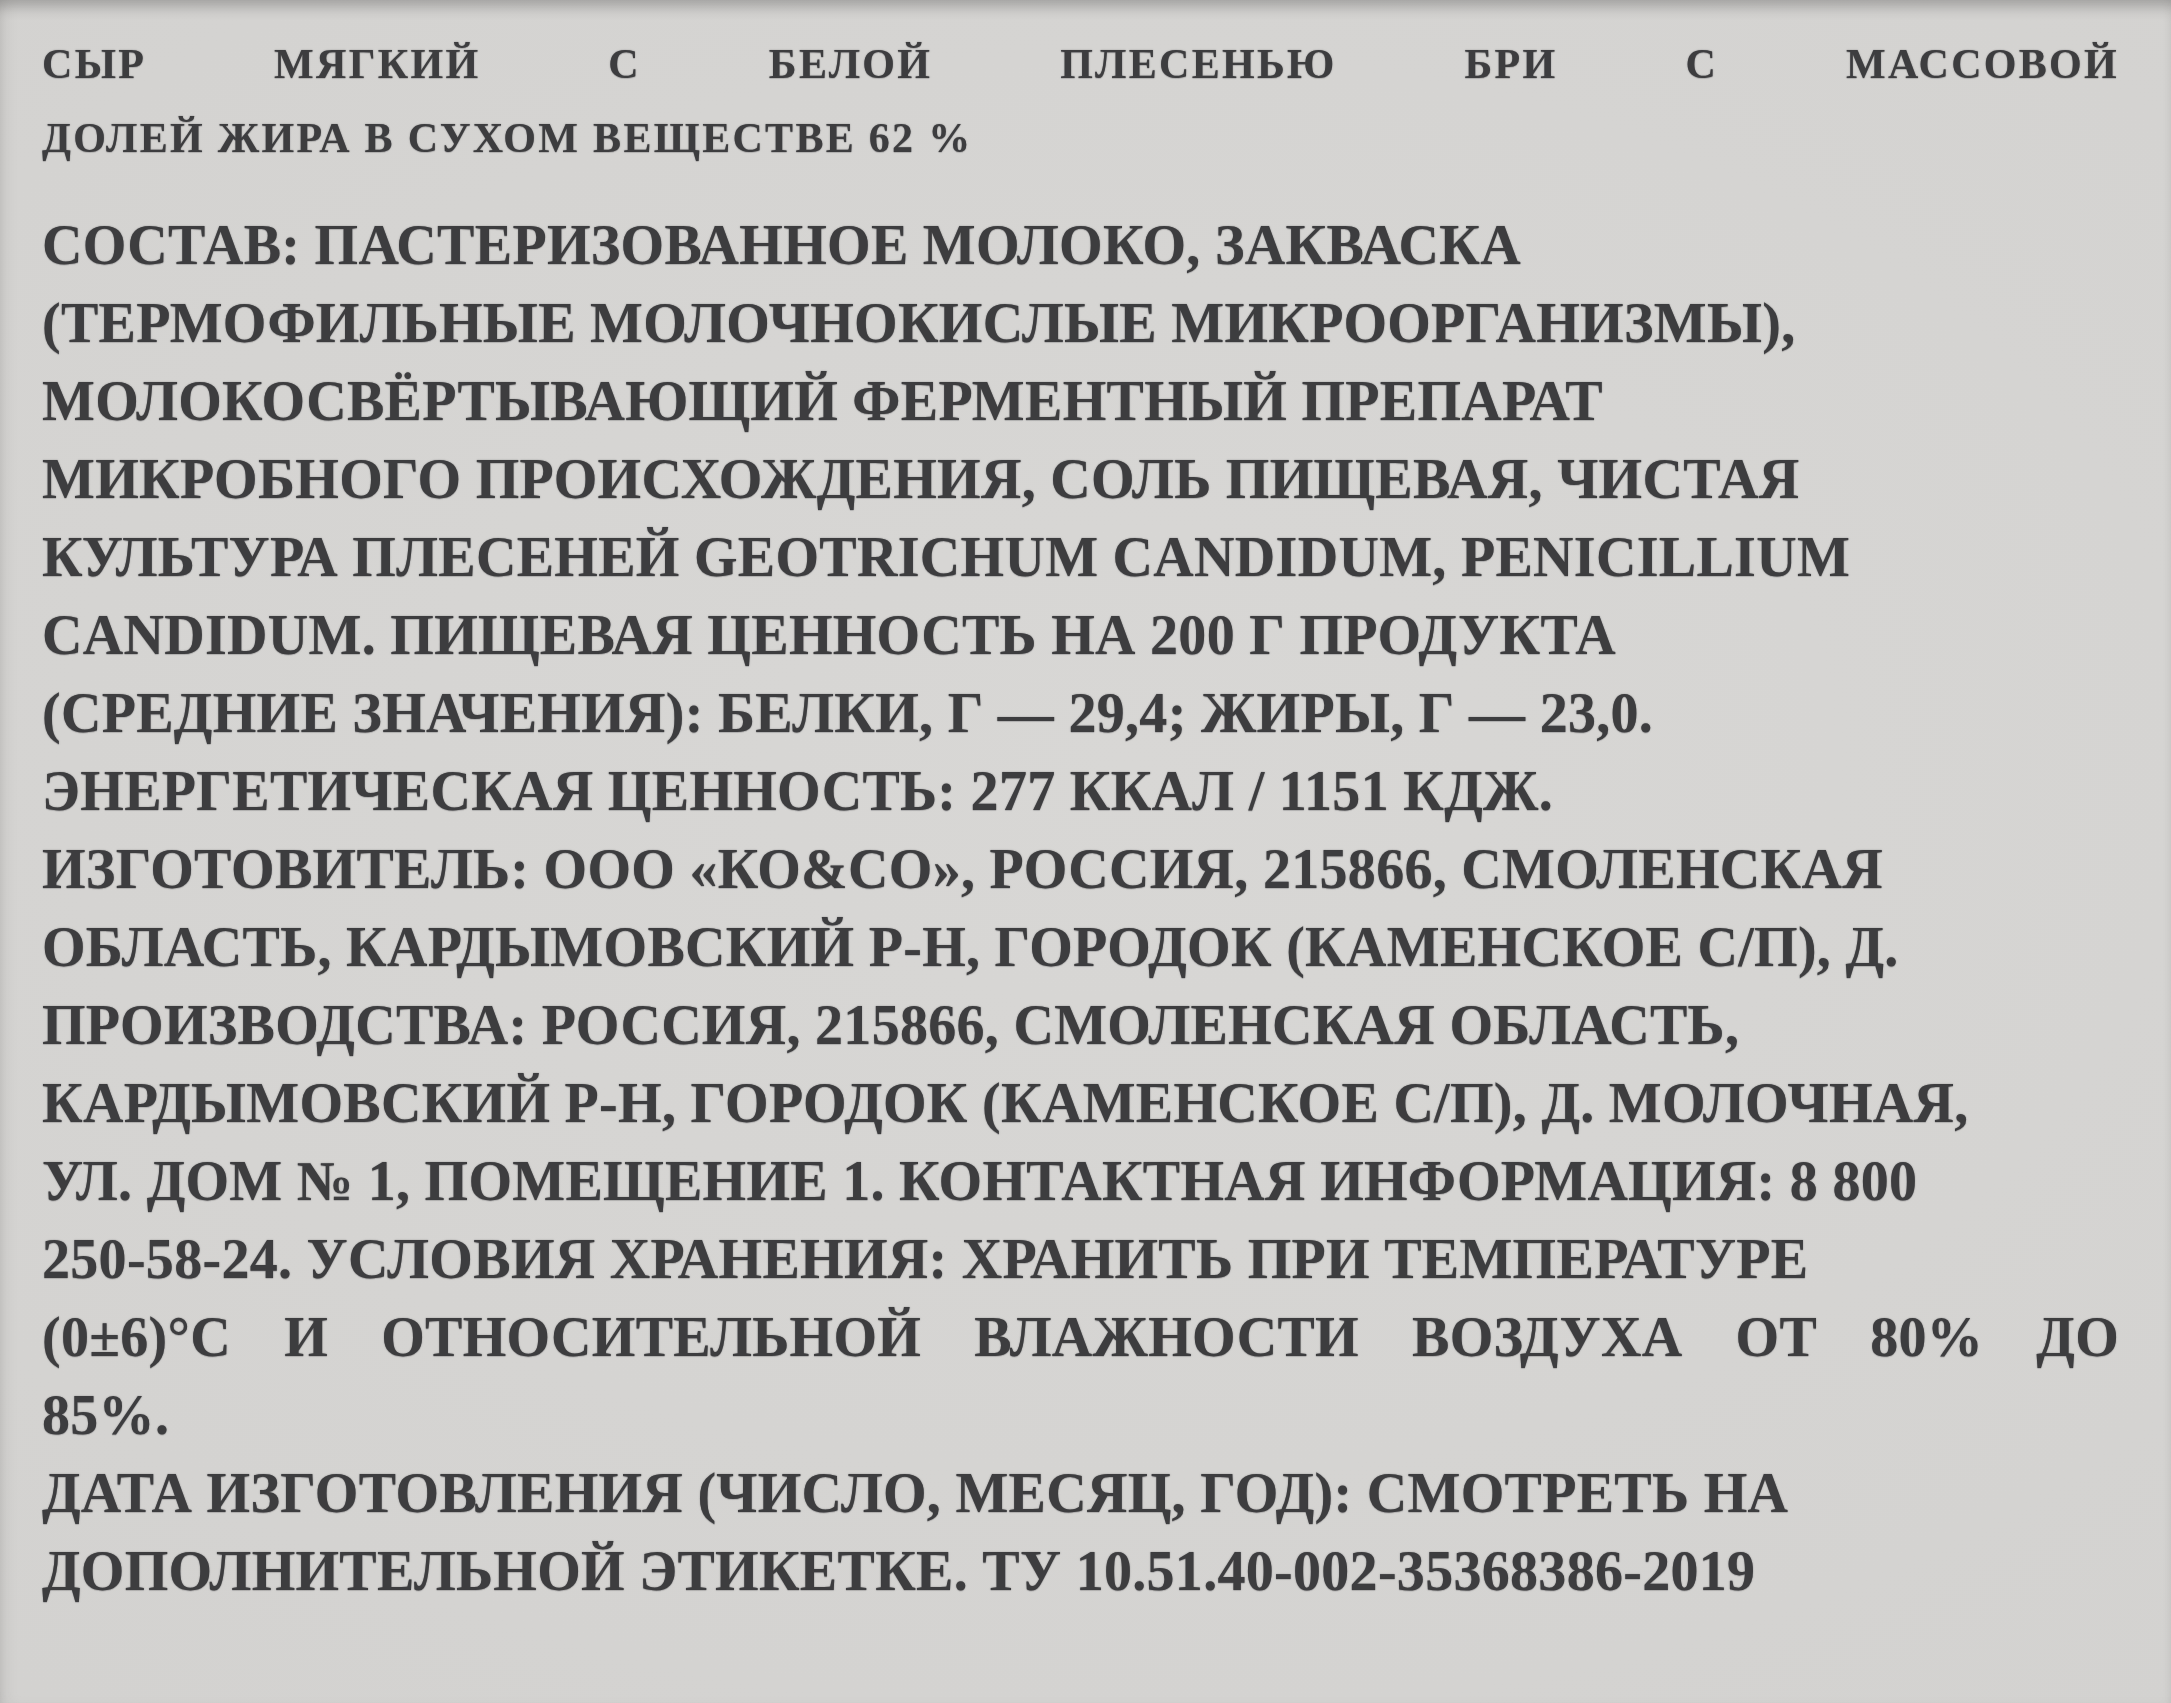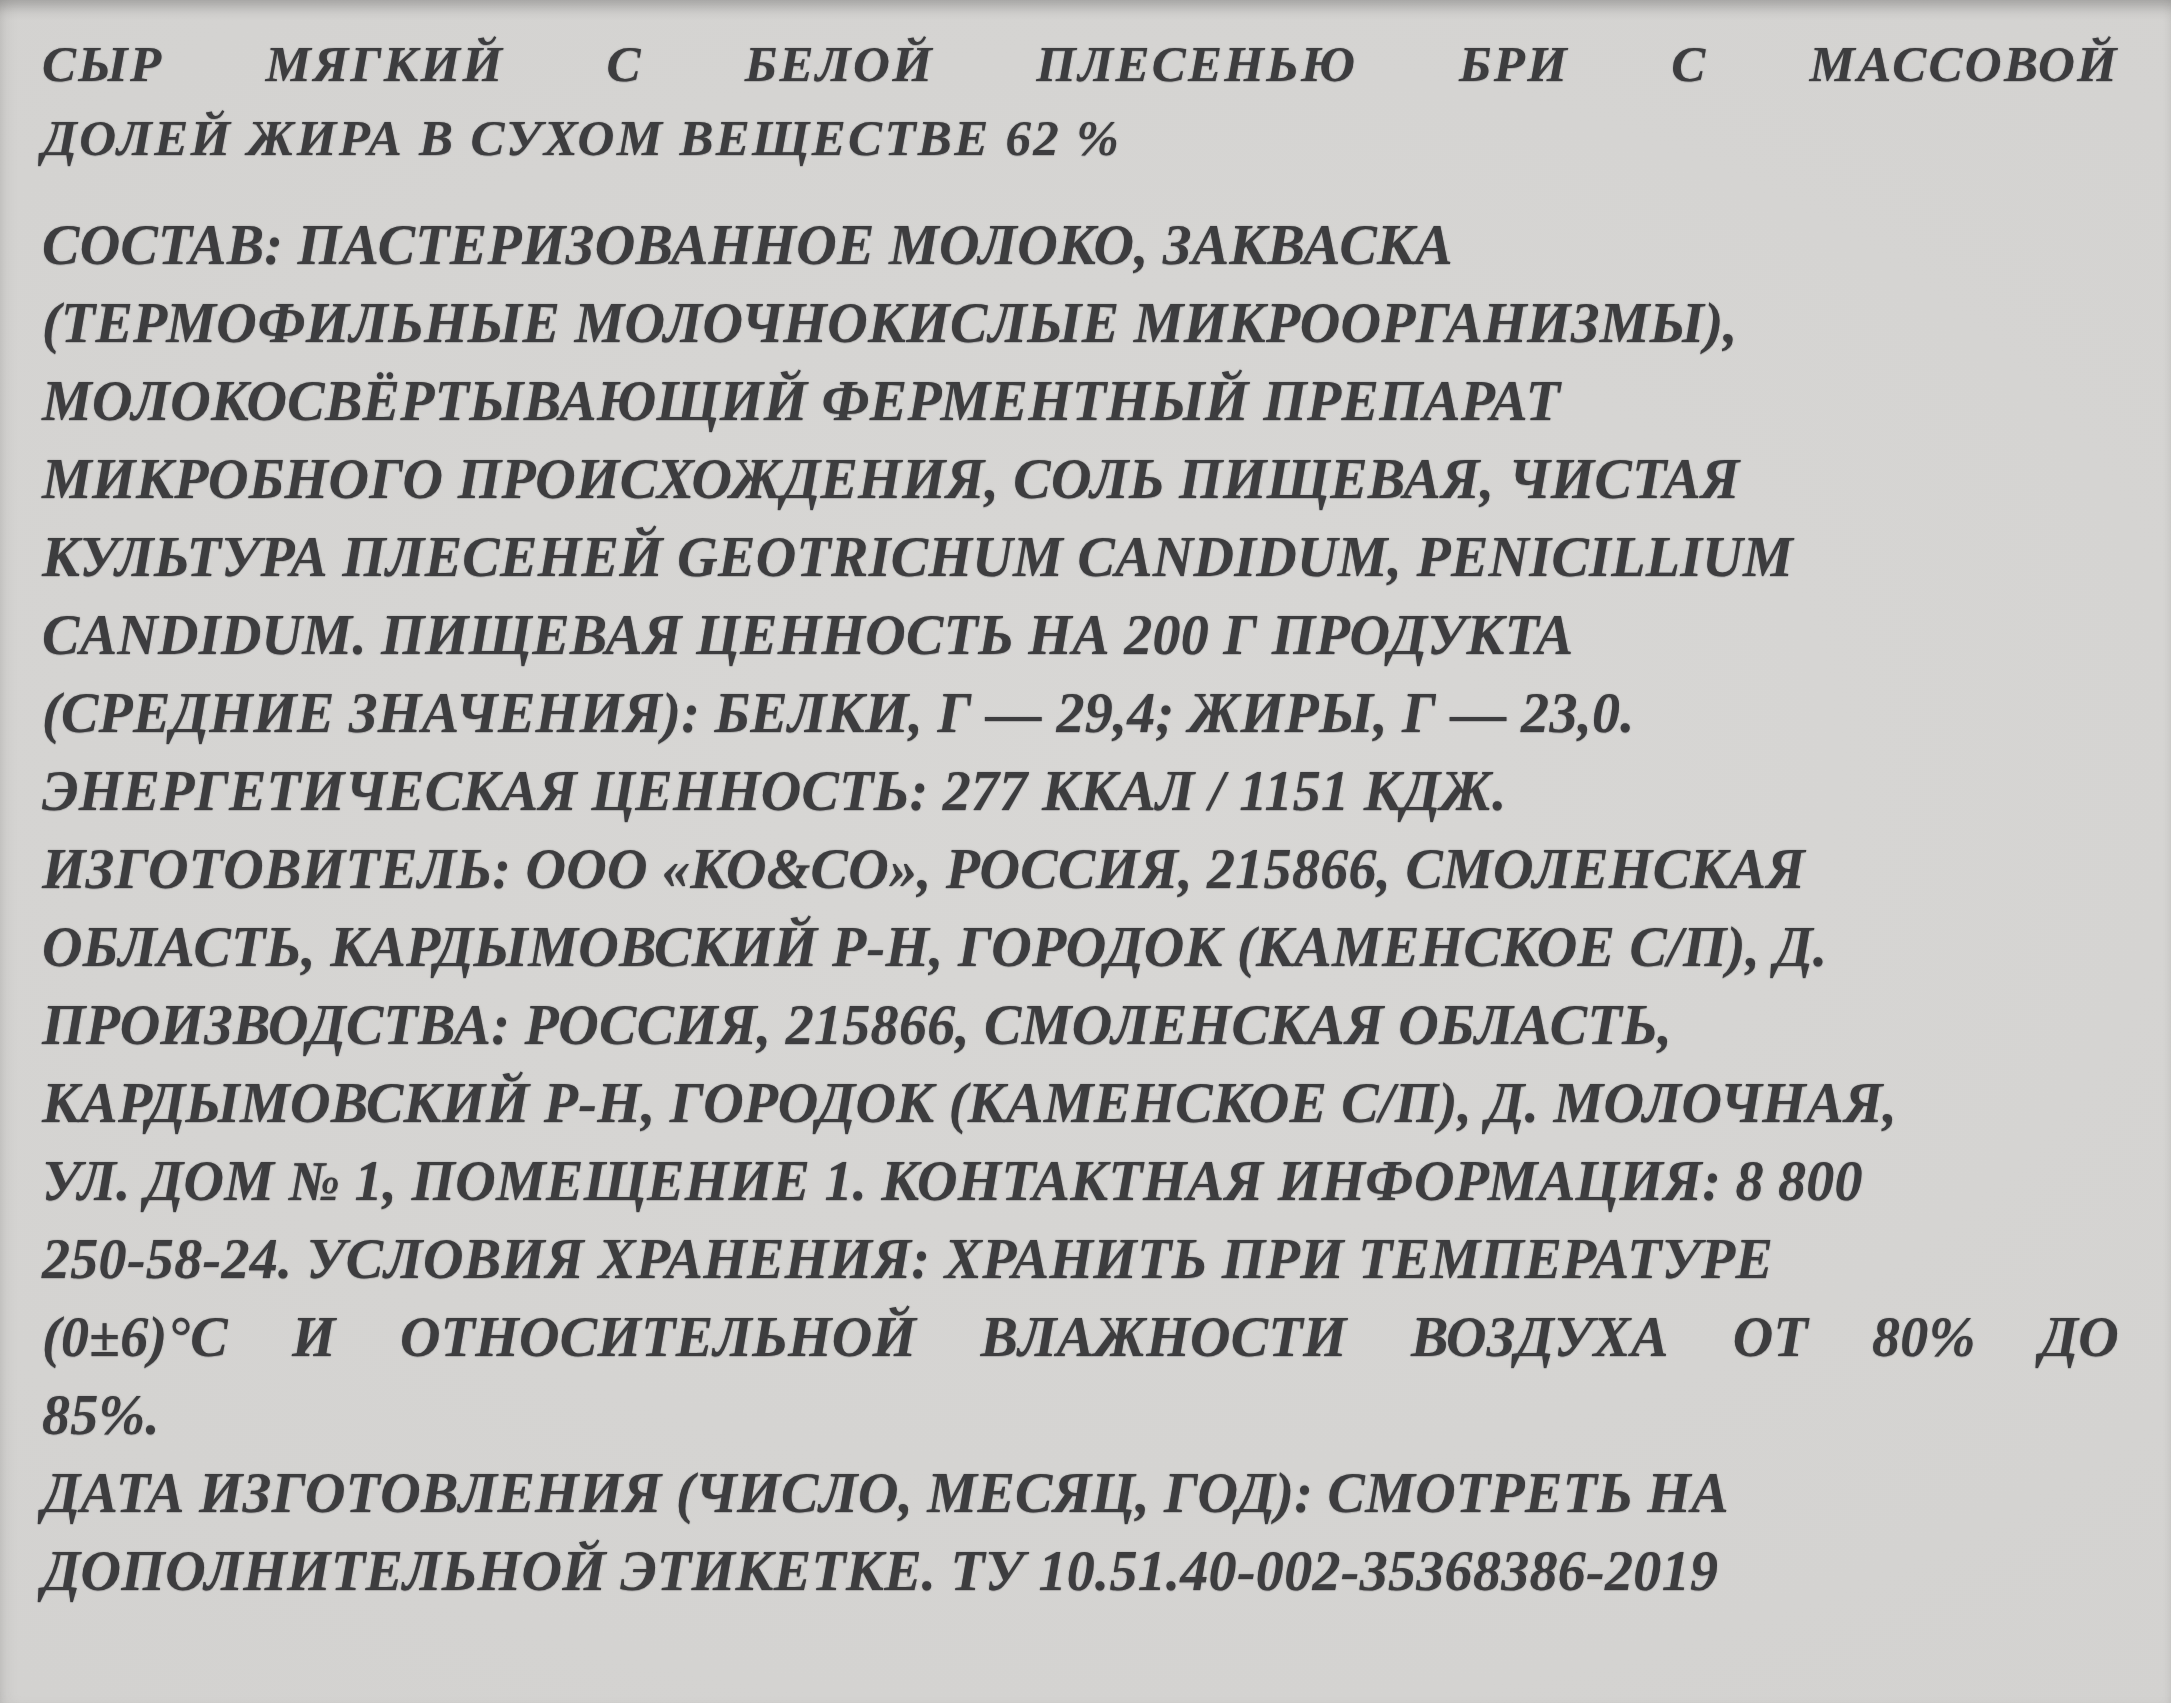--- a/index.html
+++ b/index.html
@@ -21,37 +21,35 @@
       inset -7.2px 0 16.3px -12.7px rgba(0,0,0,0.10);
     font-family: "Liberation Serif", "DejaVu Serif", serif;
     font-weight: 700;
     color: #3d3d3f;
     text-shadow: 0 0 1.4px rgba(42,42,46,0.55), 0 0.9px 0 rgba(42,42,46,0.12);
   }
   .title-block {
     margin-bottom: 31px;
   }
   .title-line {
-    font-size: 51px;
+    font-size: 42px;
     line-height: 74px;
     letter-spacing: 2.3px;
     white-space: nowrap;
-    font-style: italic;
   }
   .title-line.justify {
     white-space: normal;
     text-align: justify;
     text-align-last: justify;
   }
   .body-line {
     font-size: 56px;
     line-height: 78px;
     letter-spacing: 0.3px;
     white-space: nowrap;
-    font-style: italic;
   }
   .body-line.justify {
     white-space: normal;
     text-align: justify;
     text-align-last: justify;
   }
 </style>
 </head>
 <body>
 

